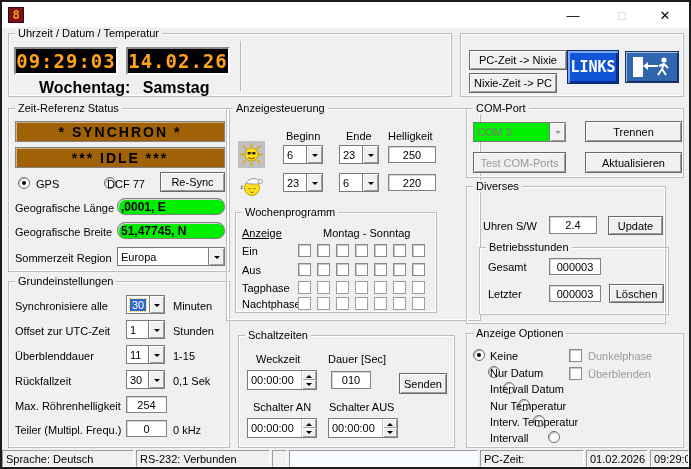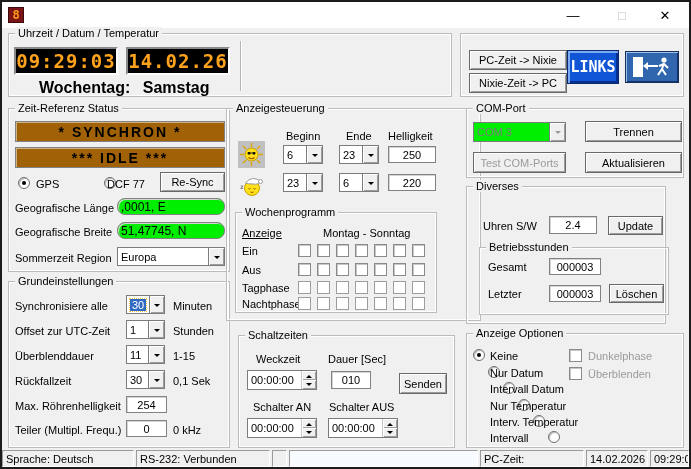--- a/index.html
+++ b/index.html
@@ -31,21 +31,21 @@
   .btn-blue { background:#0f55d6; border:1px solid #062a70;
               box-shadow: inset 2px 2px 0 rgba(160,200,255,.75), inset -2px -2px 0 rgba(0,0,60,.45);
               color:#fff; font-family:"DejaVu Sans Mono",monospace; font-weight:bold; font-size:15px; }
   .btn-exit { background:#2f66ad; border:1px solid #13315c;
               box-shadow: inset 1px 1px 0 rgba(190,215,245,.8), inset -1px -1px 0 rgba(0,0,50,.5); }
 
   
   .tfield { background:#fff; border:1px solid #828282; box-shadow: inset 1px 1px 0 #d5d5d5;
             display:flex; align-items:center; padding:0 3px; }
   .center { justify-content:center; }
-  .green { background:#00ef00; font-weight:normal; font-size:12px;border-radius:8px; }
+  .green { background:#00ef00; font-weight:bold; font-size:12px;border-radius:8px; }
   .banner { background:#a16207; border:1px solid #828282; box-shadow: inset 1px 1px 0 rgba(255,255,255,.5);
             display:flex; align-items:center; justify-content:center;
             font-weight:bold; font-size:14px; letter-spacing:2px; }
 
   
   .nixie { background:#000; border:2px solid; border-color:#8a8a8a #ffffff #ffffff #8a8a8a;
            color:#ffa21c; font-family:"DejaVu Sans Mono",monospace; font-weight:bold; font-size:19px;
            display:flex; align-items:center; justify-content:center; letter-spacing:1px; }
 
   
@@ -106,21 +106,21 @@
     <div class="abs nixie" style="left:117px; top:13px; width:104px; height:28px;">14.02.26</div>
     <div class="abs b" style="left:30px; top:45px; font-size:16px;">
       <span>Wochentag:</span>
       <span style="margin-left:8px;">Samstag</span>
     </div>
     <div class="abs vline" style="left:231px; top:7px; height:50px;"></div>
   </div>
 
   <div class="abs group" style="left:460px; top:33px; width:224px; height:64px;">
     <div class="abs btn" style="left:8px; top:16px; width:98px; height:20px;">PC-Zeit -&gt; Nixie</div>
-    <div class="abs btn" style="left:8px; top:39px; width:98px; height:20px;">Nixie-Zeit -&gt; PC</div>
+    <div class="abs btn" style="left:8px; top:39px; width:88px; height:20px;">Nixie-Zeit -&gt; PC</div>
     <div class="abs btn btn-blue" style="left:106px; top:16px; width:52px; height:34px;">LINKS</div>
     <div class="abs btn btn-exit" style="left:164px; top:17px; width:54px; height:32px;">
       <svg width="44" height="24" viewBox="0 0 44 24">
         <rect x="3" y="2" width="10" height="20" fill="#ffffff"></rect>
         <line x1="28" y1="11" x2="17" y2="11" stroke="#ffffff" stroke-width="2"></line>
         <path d="M18 7 L13 11 L18 15 Z" fill="#ffffff"></path>
         <circle cx="34" cy="5" r="2.6" fill="#ffffff"></circle>
         <path d="M34 8 L32 14 M32 14 L28 20 M32 14 L36 20 M34 9 L29 11 M34 9 L38 13" stroke="#ffffff" stroke-width="2" fill="none"></path>
       </svg>
     </div>
@@ -406,16 +406,16 @@
     <span class="abs lbl dim" style="left:121px; top:16px;">Dunkelphase</span>
     <span class="abs cb" style="left:102px; top:33px;"></span>
     <span class="abs lbl dim" style="left:121px; top:34px;">Überblenden</span>
   </div>
 
   <div class="abs sb" style="left:2px;   width:132px;">Sprache: Deutsch</div>
   <div class="abs sb" style="left:136px; width:134px;">RS-232: Verbunden</div>
   <div class="abs sb" style="left:272px; width:15px;"></div>
   <div class="abs sb sb-light" style="left:289px; width:189px;"></div>
   <div class="abs sb" style="left:480px; width:104px;">PC-Zeit:</div>
-  <div class="abs sb" style="left:586px; width:62px;">14.02.2026</div>
+  <div class="abs sb" style="left:586px; width:62px;">01.02.2026</div>
   <div class="abs sb" style="left:650px; width:39px;">09:29:04</div>
 
 </div>
 
 </body></html>

